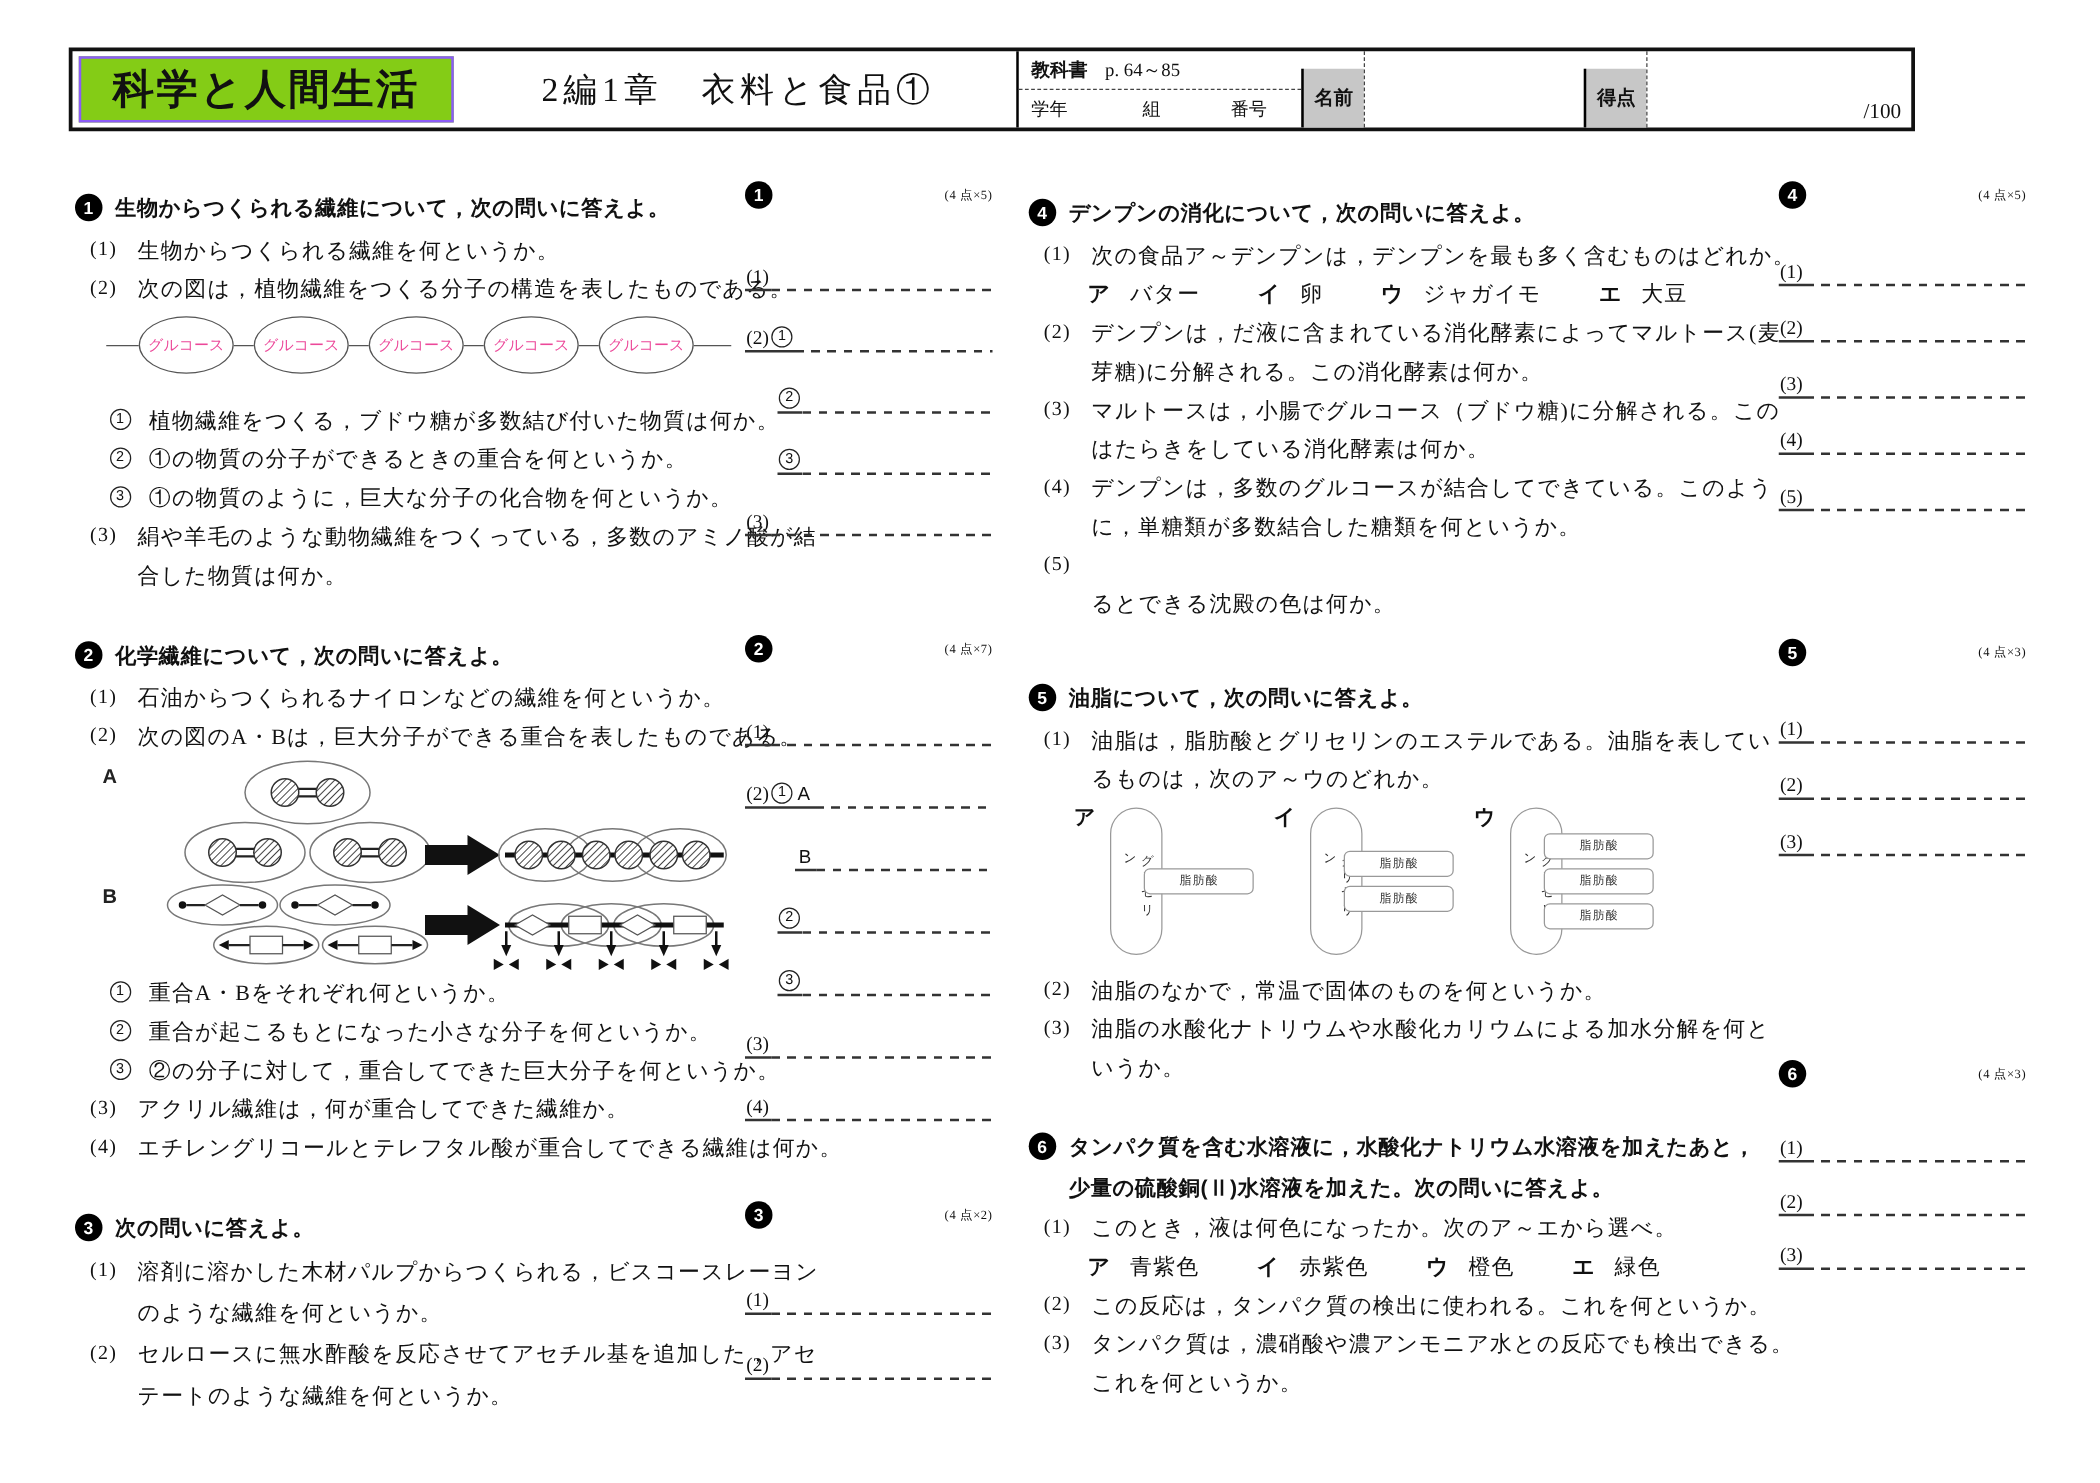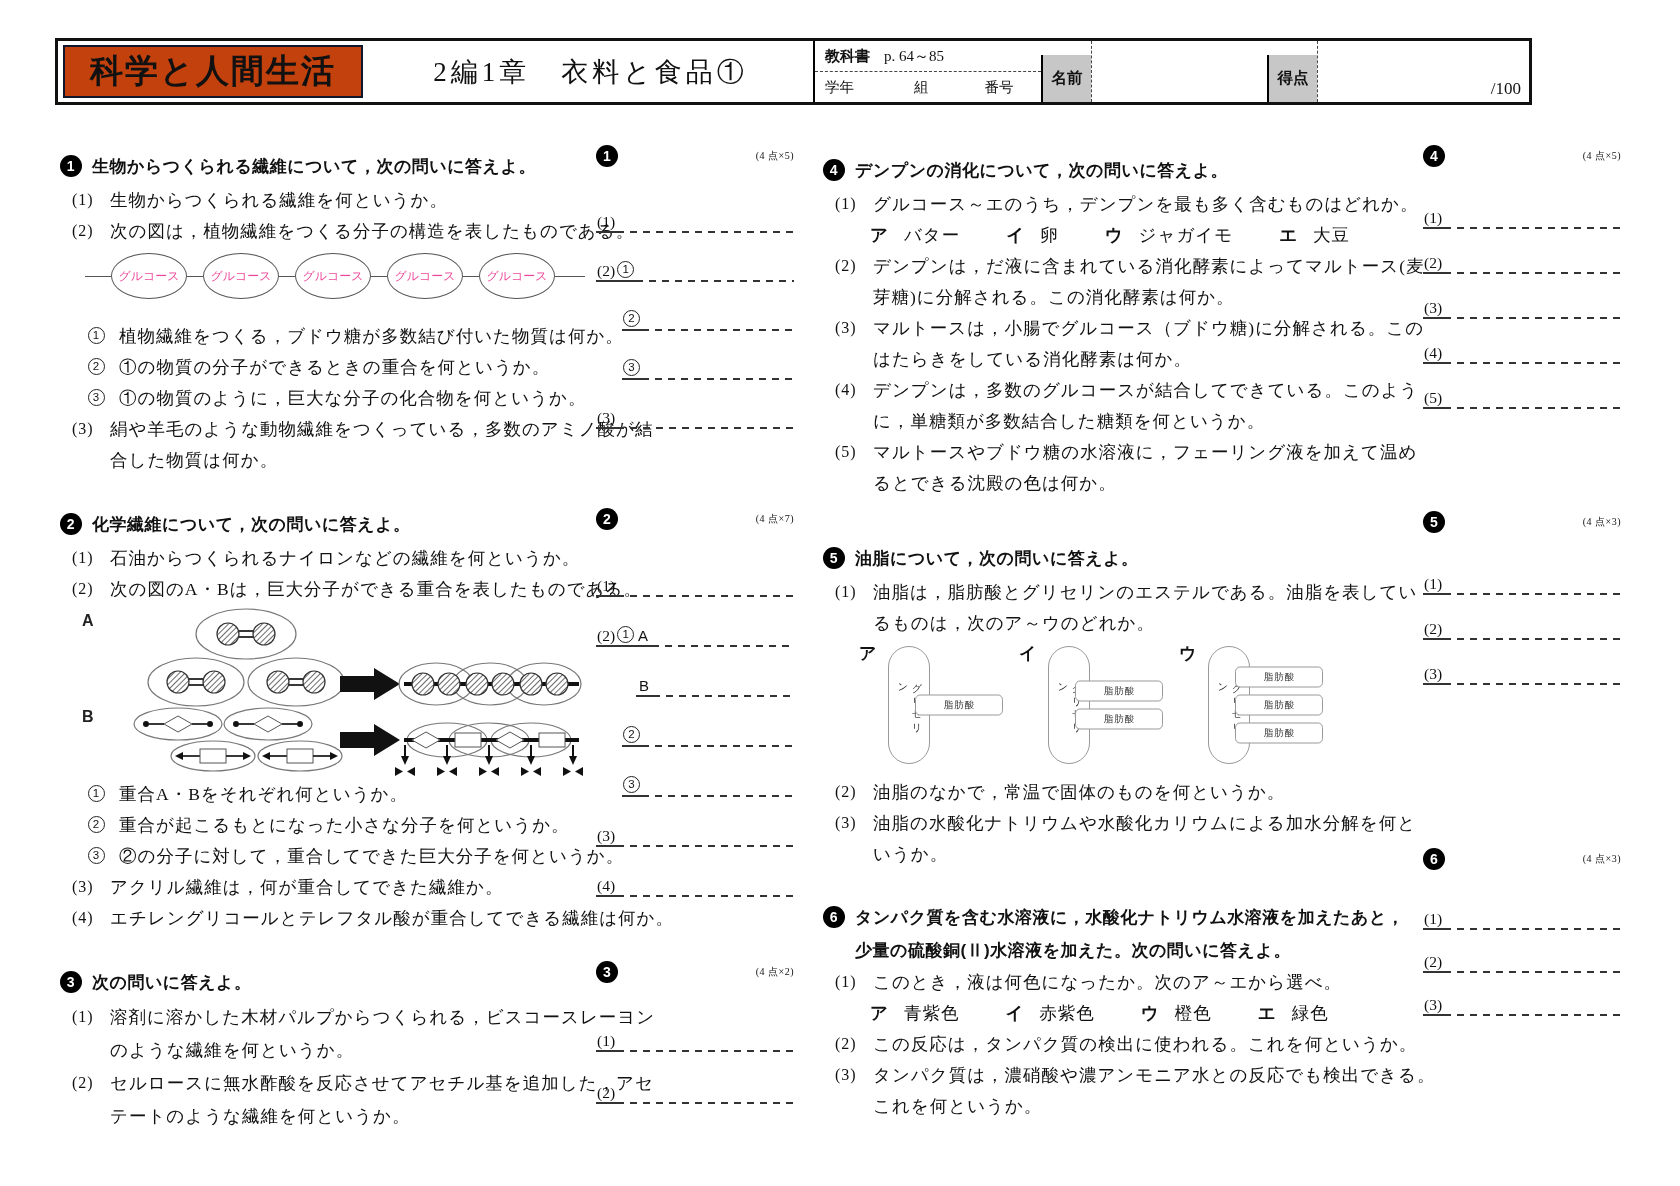--- a/index.html
+++ b/index.html
@@ -3,21 +3,21 @@
 <meta charset="utf-8">
 <style>
   html,body{margin:0;padding:0;background:#fff;}
   .page{position:relative;width:1680px;height:1186px;background:#fff;overflow:hidden;
         font-family:"Liberation Serif",serif;color:#111;}
 
   
   .header{position:absolute;left:55px;top:38px;width:1477px;height:67px;
           border:3px solid #111;display:flex;align-items:stretch;background:#fff;box-sizing:border-box;}
   .h-subject-wrap{width:310px;flex:none;display:flex;align-items:center;justify-content:center;}
-  .h-subject{margin:4px;width:296px;height:49px;background:#c2410c;border:2px solid #0f172a;
+  .h-subject{margin:4px;width:296px;height:49px;background:#84cc16;border:2px solid #8b5cf6;
              display:flex;align-items:center;justify-content:center;
              font-family:"Liberation Sans",sans-serif;font-weight:bold;font-size:33px;letter-spacing:2px;}
   .h-chapter{width:445px;flex:none;display:flex;align-items:center;justify-content:center;
              font-size:27px;letter-spacing:4px;}
   .h-textbook{width:228px;flex:none;border-left:2px solid #000;display:flex;flex-direction:column;box-sizing:border-box;}
   .h-tb-top{flex:1;display:flex;align-items:center;padding-left:10px;border-bottom:1.5px dashed #444;font-size:15px;}
   .h-tb-label{font-family:"Liberation Sans",sans-serif;font-weight:bold;margin-right:14px;}
   .h-tb-bottom{flex:1;display:flex;align-items:center;padding-left:10px;font-size:14.5px;}
   .h-tb-bottom .sp1{margin-left:60px;} .h-tb-bottom .sp2{margin-left:56px;}
   .h-cell-gray{width:50px;flex:none;background:#c7c7c7;border-left:2px solid #000;
@@ -337,21 +337,21 @@
         <span class="q-text">テートのような繊維を何というか。</span>
       </div>
     </div>
   <div class="q-block" id="q4">
       <div class="q-head">
         <span class="qnum">4</span>
         <span class="q-title">デンプンの消化について，次の問いに答えよ。</span>
       </div>
       <div class="q-line">
         <span class="q-label">(1)</span>
-        <span class="q-text">グルコース～エのうち，デンプンを最も多く含むものはどれか。</span>
+        <span class="q-text">次の食品ア～デンプンは，デンプンを最も多く含むものはどれか。</span>
       </div>
       <div class="q-line q-opts">
         <span class="q-opt">
           <span class="q-opt-key">ア</span>
           <span class="q-opt-val">バター</span>
         </span>
         <span class="q-opt">
           <span class="q-opt-key">イ</span>
           <span class="q-opt-val">卵</span>
         </span>
@@ -380,21 +380,20 @@
       </div>
       <div class="q-line">
         <span class="q-label">(4)</span>
         <span class="q-text">デンプンは，多数のグルコースが結合してできている。このよう</span>
       </div>
       <div class="q-line ind2">
         <span class="q-text">に，単糖類が多数結合した糖類を何というか。</span>
       </div>
       <div class="q-line">
         <span class="q-label">(5)</span>
-        <span class="q-text">マルトースやブドウ糖の水溶液に，フェーリング液を加えて温め</span>
       </div>
       <div class="q-line ind2">
         <span class="q-text">るとできる沈殿の色は何か。</span>
       </div>
     </div>
   <div class="q-block" id="q5">
       <div class="q-head">
         <span class="qnum">5</span>
         <span class="q-title">油脂について，次の問いに答えよ。</span>
       </div>

